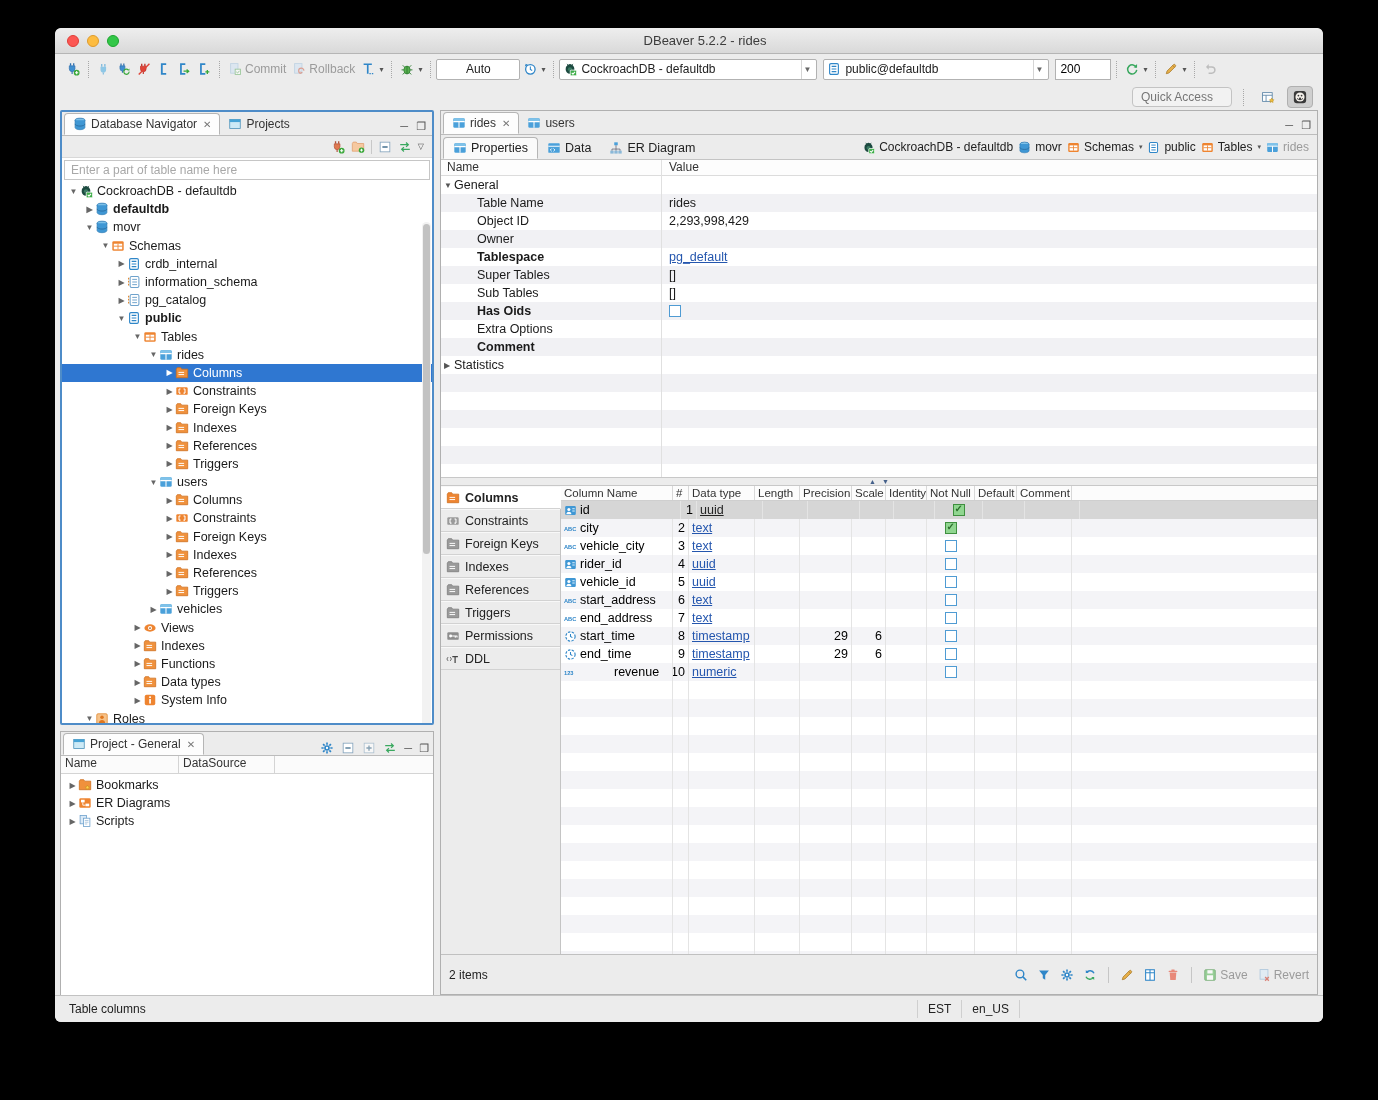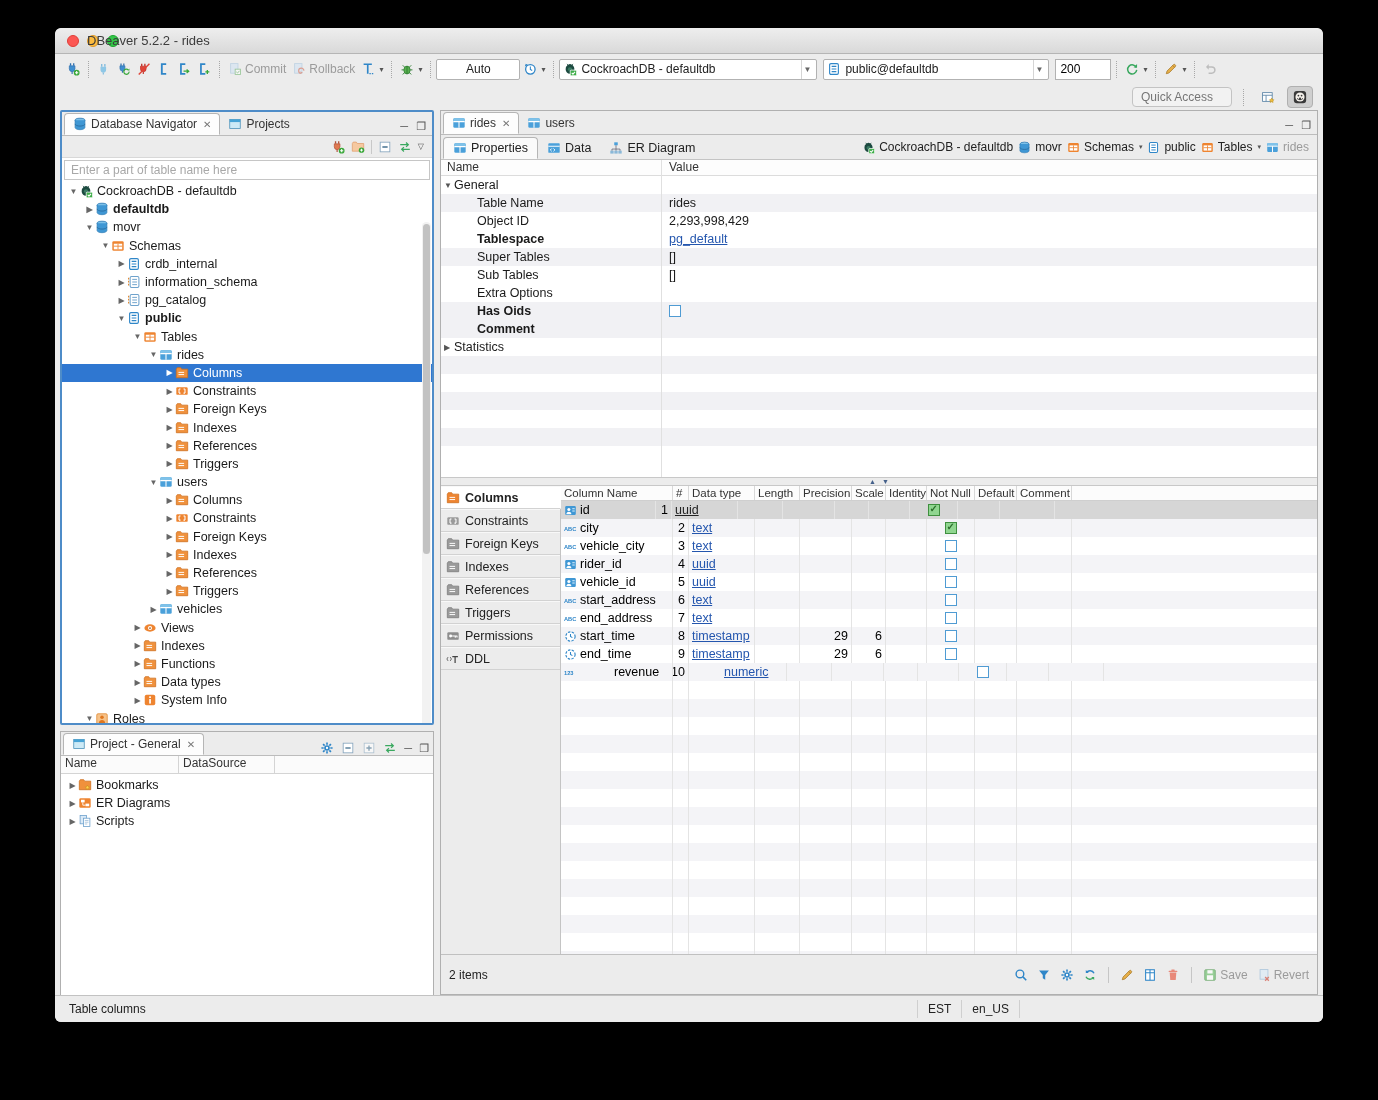--- a/index.html
+++ b/index.html
@@ -5,21 +5,21 @@
   html,body{margin:0;padding:0;background:#000;width:1378px;height:1100px;font-family:"Liberation Sans",sans-serif;}
   *{box-sizing:border-box;}
   .win{position:absolute;left:55px;top:28px;width:1268px;height:994px;background:#ececec;border-radius:6px;box-shadow:0 18px 50px rgba(0,0,0,.65);overflow:hidden;}
   
   .titlebar{position:absolute;left:0;top:0;right:0;height:26px;background:linear-gradient(#eeeeee,#d9d9d9);border-bottom:1px solid #b5b5b5;border-radius:6px 6px 0 0;}
   .lights{position:absolute;left:12px;top:7px;display:flex;gap:8px;}
   .light{width:12px;height:12px;border-radius:50%;}
   .light.red{background:#fc5753;border:1px solid #df3e38;}
   .light.yellow{background:#fdbc40;border:1px solid #de9b2d;}
   .light.green{background:#33c748;border:1px solid #1da52f;}
-  .wtitle{position:absolute;left:0;right:0;top:5px;text-align:left;font-size:13px;color:#3c3c3c;margin-left:32px;}
+  .wtitle{position:absolute;left:0;right:0;top:5px;text-align:center;font-size:13px;color:#3c3c3c;margin-left:32px;}
   
   .toolbar{position:absolute;left:0;top:27px;right:0;height:28px;display:flex;align-items:center;padding:0 8px;}
   .tsep{width:1px;height:17px;border-left:1px dotted #a8a8a8;margin:0 5px;flex:0 0 auto;}
   .tbtn{display:flex;align-items:center;gap:3px;padding:2px 3px;border-radius:3px;flex:0 0 auto;}
   .tbtn .lbl{font-size:12px;color:#9b9b9b;}
   .ddv{font-size:8px;color:#555;margin-left:1px;}
   .combo{display:flex;align-items:center;height:21px;background:#fff;border:1px solid #b2b2b2;border-radius:2px;padding:0 3px;gap:4px;flex:0 0 auto;}
   .combo .ctext{font-size:12px;color:#222;white-space:nowrap;overflow:hidden;flex:1;}
   .combo .cdd{font-size:8px;color:#666;padding:0 2px;border-left:1px solid #d5d5d5;align-self:stretch;display:flex;align-items:center;}
   .fetch{width:56px;height:21px;border:1px solid #b2b2b2;background:#fff;font-size:12px;padding:0 4px;font-family:"Liberation Sans",sans-serif;}
@@ -985,20 +985,27 @@
           </div>
           <div class="prow">
             <span class="pname">
               <span class="childindent"></span>
               <span class="nm">Object ID</span>
             </span>
             <span class="pval">
               <span>2,293,998,429</span>
             </span>
           </div>
+          <div class="prow alt">
+            <span class="pname">
+              <span class="childindent"></span>
+              <span class="nm">Owner</span>
+            </span>
+            <span class="pval"></span>
+          </div>
           <div class="prow boldname">
             <span class="pname">
               <span class="childindent"></span>
               <span class="nm">Tablespace</span>
             </span>
             <span class="pval">
               <span class="alink">pg_default</span>
             </span>
           </div>
           <div class="prow alt">
@@ -1012,35 +1019,35 @@
           </div>
           <div class="prow">
             <span class="pname">
               <span class="childindent"></span>
               <span class="nm">Sub Tables</span>
             </span>
             <span class="pval">
               <span>[]</span>
             </span>
           </div>
+          <div class="prow alt boldname">
+            <span class="pname">
+              <span class="childindent"></span>
+              <span class="nm">Has Oids</span>
+            </span>
+            <span class="pval">
+              <span class="cb"></span>
+            </span>
+          </div>
           <div class="prow">
             <span class="pname">
               <span class="childindent"></span>
               <span class="nm">Extra Options</span>
             </span>
             <span class="pval"></span>
-          </div>
-          <div class="prow alt boldname">
-            <span class="pname">
-              <span class="childindent"></span>
-              <span class="nm">Has Oids</span>
-            </span>
-            <span class="pval">
-              <span class="cb"></span>
-            </span>
           </div>
           <div class="prow alt boldname">
             <span class="pname">
               <span class="childindent"></span>
               <span class="nm">Comment</span>
             </span>
             <span class="pval"></span>
           </div>
           <div class="prow">
             <span class="pname">
@@ -1148,21 +1155,21 @@
             <span class="gc" style="width: 45px;">Length</span>
             <span class="gc" style="width: 52px;">Precision</span>
             <span class="gc" style="width: 34px;">Scale</span>
             <span class="gc" style="width: 41px;">Identity</span>
             <span class="gc" style="width: 48px;">Not Null</span>
             <span class="gc" style="width: 42px;">Default</span>
             <span class="gc" style="width: 55px;">Comment</span>
           </div>
         <div id="grows">
             <div class="grow sel">
-              <span class="gc" style="width: 95px;">
+              <span class="gc" style="width: 120px;">
                 <span class="ic">
                   <svg viewBox="0 0 16 16" width="13" height="13" xmlns="http://www.w3.org/2000/svg">
                     <rect x="1.5" y="2.5" width="13" height="11" rx="1.5" fill="#3f97d4"></rect>
                     <circle cx="6" cy="6.7" r="1.9" fill="#fff"></circle>
                     <path d="M2.8 12.5c.5-2 1.7-2.9 3.2-2.9s2.7.9 3.2 2.9z" fill="#fff"></path>
                     <rect x="10.2" y="5" width="3" height="1.5" fill="#bfe0f5"></rect>
                     <rect x="10.2" y="7.9" width="3" height="1.5" fill="#bfe0f5"></rect>
                   </svg>
                 </span>
                 <span>id</span>
@@ -1387,21 +1394,21 @@
             <div class="grow alt">
               <span class="gc" style="width: 112px; gap: 34px;">
                 <span class="ic">
                   <svg viewBox="0 0 16 16" width="13" height="13" xmlns="http://www.w3.org/2000/svg">
                     <text x="0" y="11.3" font-size="7" font-weight="bold" fill="#2f86c8" font-family="Liberation Sans,sans-serif">123</text>
                   </svg>
                 </span>
                 <span>revenue</span>
               </span>
               <span class="gc rnum" style="width: 16px;">10</span>
-              <span class="gc" style="width: 66px; margin-left: 32px;">
+              <span class="gc" style="width: 66px;">
                 <span class="typelink">numeric</span>
               </span>
               <span class="gc" style="width: 45px;"></span>
               <span class="gc rnum" style="width: 52px;"></span>
               <span class="gc rnum" style="width: 34px;"></span>
               <span class="gc" style="width: 41px;"></span>
               <span class="gc center" style="width: 48px;">
                 <span class="cb"></span>
               </span>
               <span class="gc" style="width: 42px;"></span>

